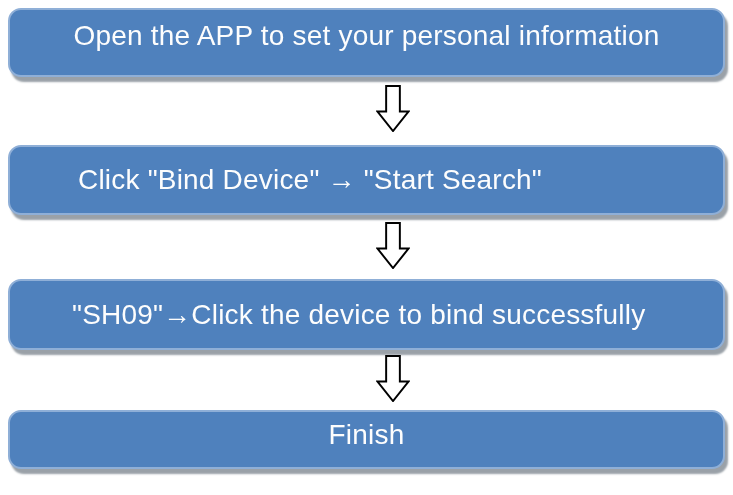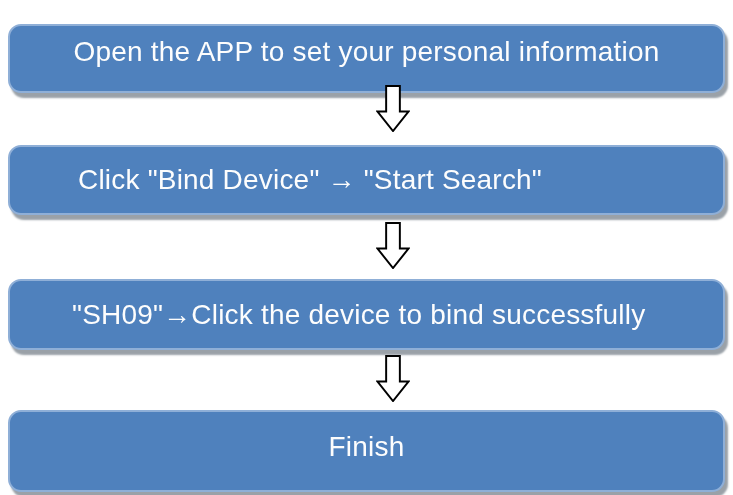--- a/index.html
+++ b/index.html
@@ -27,24 +27,24 @@
     color: var(--text-color, #fdfdfd);
     font-size: 28px;
     letter-spacing: 0.2px;
     display: flex;
     align-items: center;
     justify-content: center;
   }
   .step .step-label {
     white-space: nowrap;
   }
-  .step.s1 { top: 24px;   height: 69px; padding-bottom: 14px; }
+  .step.s1 { top: 8px;   height: 69px; padding-bottom: 14px; }
   .step.s2 { top: 145px; height: 70px; justify-content: flex-start; padding-left: 68px; }
   .step.s3 { top: 279px; height: 71px; justify-content: flex-start; padding-left: 62px; }
-  .step.s4 { top: 410px; height: 82px; padding-bottom: 9px; }
+  .step.s4 { top: 410px; height: 59px; padding-bottom: 9px; }
   .arrow {
     position: absolute;
     left: 376px;
     width: 34px;
     height: 47px;
   }
   .arrow.a1 { top: 85px; }
   .arrow.a2 { top: 222px; }
   .arrow.a3 { top: 355px; }
   .arrow path {

